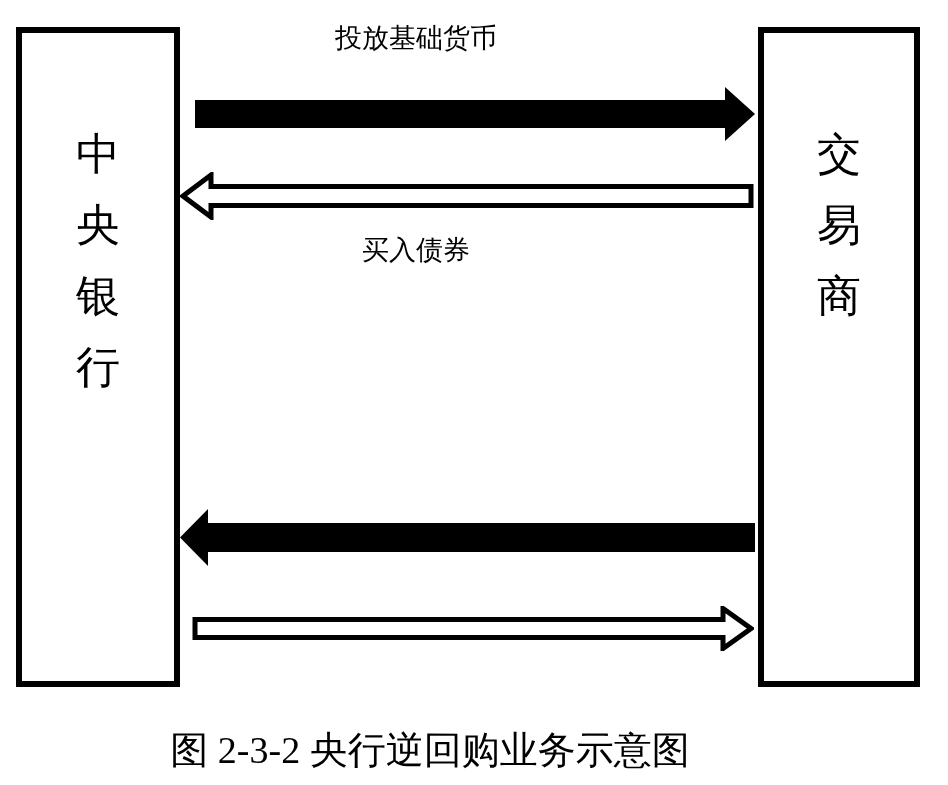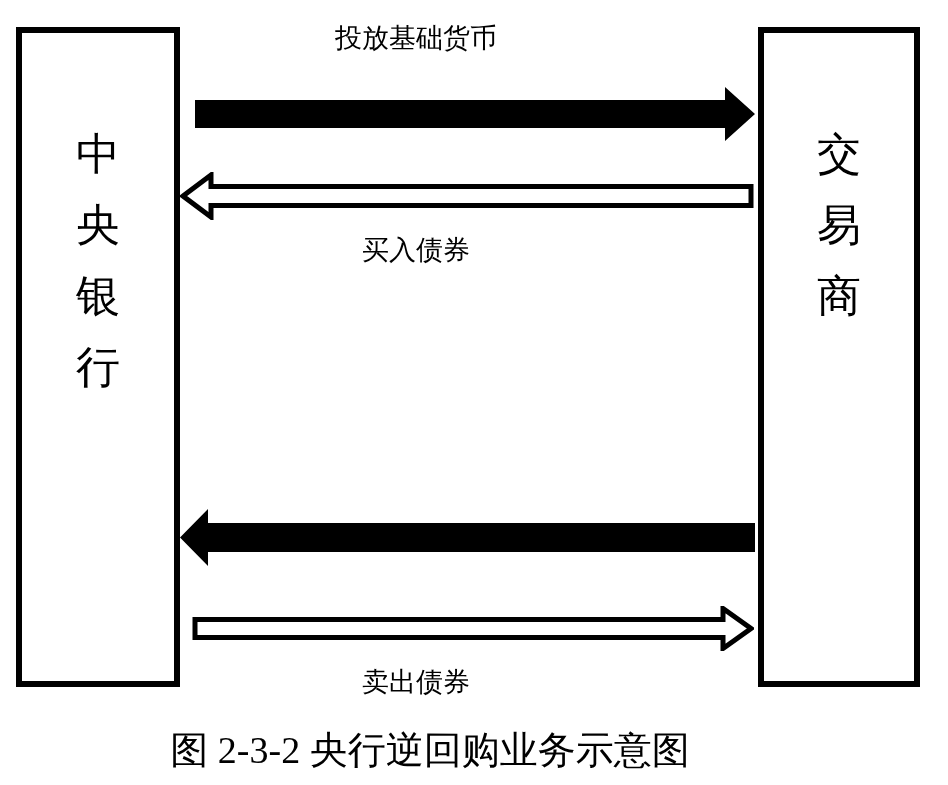--- a/index.html
+++ b/index.html
@@ -92,17 +92,16 @@
   </svg>
   <div class="flow-label flow-label-2">买入债券</div>
 
   <svg class="arrow arrow-3" width="575" height="57" viewBox="0 0 575 57">
     <polygon class="solid" points="0,28.5 28,0 28,14 575,14 575,43 28,43 28,57"></polygon>
   </svg>
 
   <svg class="arrow arrow-4" width="562" height="45" viewBox="0 0 562 45">
     <polygon class="hollow" points="3,13.5 531,13.5 531,2.5 559,22.5 531,42.5 531,31.5 3,31.5"></polygon>
   </svg>
-  <div class="flow-label flow-label-4">卖出债券</div>
 
   <div class="caption">图 2-3-2 央行逆回购业务示意图</div>
 
 </div>
 
 </body></html>

